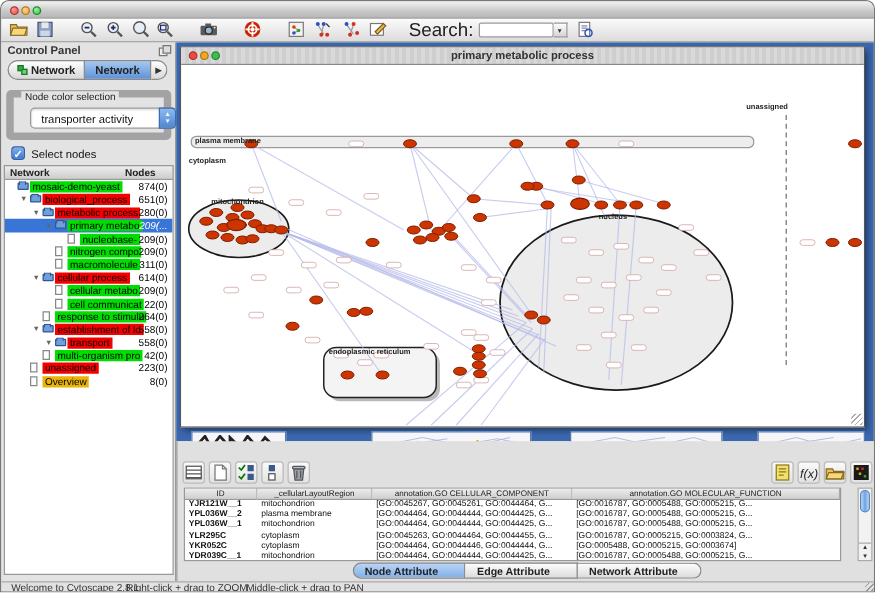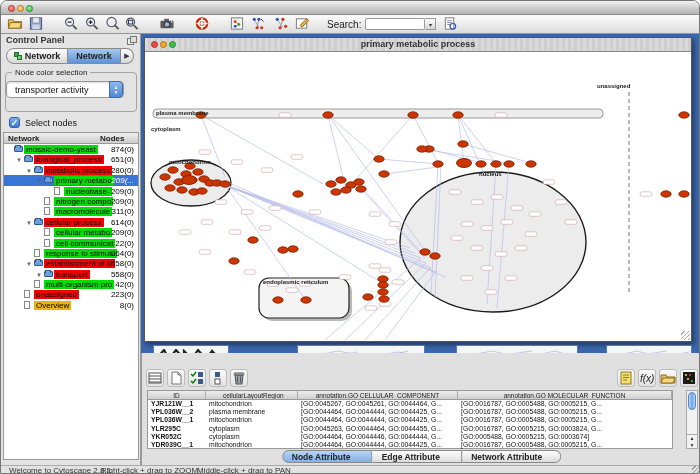--- a/index.html
+++ b/index.html
@@ -11,43 +11,43 @@
   .titlebar .title{position:absolute;left:0;right:0;top:1px;text-align:center;font-size:10px;font-weight:bold;color:#333;}
   .light{position:absolute;top:4px;width:7px;height:7px;border-radius:50%;}
   .light.red{left:7px;background:radial-gradient(circle at 35% 30%,#ff9b94,#f0483c);border:.5px solid #b03028;}
   .light.orange{left:16px;background:radial-gradient(circle at 35% 30%,#ffd793,#f5a623);border:.5px solid #b07a1a;}
   .light.green{left:25px;background:radial-gradient(circle at 35% 30%,#9bf0a0,#2fc13e);border:.5px solid #1f8a2c;}
   
   .toolbar{position:absolute;left:0;top:14px;width:700px;height:19px;
     background:linear-gradient(#fbfbfb,#dcdcdc);border-bottom:1px solid #979797;display:flex;align-items:center;}
   .tbtn{width:17px;height:16px;flex:0 0 auto;cursor:pointer;}
   .tbtn svg{width:16px;height:15px;display:block;}
-  .search-label{font-size:10px;color:#222;margin-left:16px;margin-right:4px;}
+  .search-label{font-size:15px;color:#222;margin-left:16px;margin-right:4px;}
   .search-field{width:60px;height:12px;background:#fff;border:1px solid #9a9a9a;border-radius:2px;}
   .search-arrow{width:11px;height:12px;background:linear-gradient(#fdfdfd,#d5d5d5);border:1px solid #9a9a9a;border-left:none;font-size:6px;line-height:12px;text-align:center;color:#333;}
   
   .cpanel{position:absolute;left:0;top:33px;width:140px;height:431px;background:#e3e3e3;border-right:1px solid #9a9a9a;}
   .panel-head{position:relative;height:13px;}
   .panel-head .ptitle{position:absolute;left:5px;top:1px;font-size:9px;font-weight:bold;color:#333;}
   .float-ico{position:absolute;right:4px;top:2px;width:9px;height:8px;}
   .float-ico::before{content:"";position:absolute;left:0;top:2px;width:5px;height:5px;border:1px solid #777;background:#eee;}
   .float-ico::after{content:"";position:absolute;left:3px;top:0;width:5px;height:5px;border:1px solid #777;background:#ddd;}
   .cp-tabs{position:absolute;left:5px;top:14px;width:130px;height:16px;display:flex;}
   .cp-tab{height:16px;border:1px solid #8a8a8a;font-size:9px;font-weight:bold;color:#222;
     display:flex;align-items:center;justify-content:center;gap:3px;background:linear-gradient(#fefefe,#d7d7d7);}
   .cp-tab.first{border-radius:8px 0 0 8px;width:62px;}
   .cp-tab.sel{background:linear-gradient(#a6c8f0,#5e92d8);width:53px;border-left:none;}
   .cp-tab-arrow{width:13px;border:1px solid #8a8a8a;border-left:none;border-radius:0 8px 8px 0;
     background:linear-gradient(#fefefe,#d7d7d7);font-size:7px;color:#333;display:flex;align-items:center;justify-content:center;}
   .net-glyph{width:8px;height:8px;position:relative;}
   .net-glyph::before{content:"";position:absolute;left:0;top:0;width:3px;height:3px;background:#2fae3f;border:.5px solid #1c7329;}
   .net-glyph::after{content:"";position:absolute;right:0;bottom:0;width:3px;height:3px;background:#6fd07c;border:.5px solid #1c7329;}
-  .groupbox{position:absolute;left:4px;top:38px;width:132px;height:40px;border:1px solid #a3a3a3;border-radius:4px;}
+  .groupbox{position:absolute;left:4px;top:38px;width:132px;height:40px;border:6px solid #a3a3a3;border-radius:4px;}
   .groupbox .legend{position:absolute;left:6px;top:-5px;background:#e3e3e3;padding:0 3px;font-size:8px;color:#222;}
-  .dropdown{position:absolute;left:0;top:8px;width:118px;height:17px;background:#fff;border:1px solid #999;border-radius:4px;
+  .dropdown{position:absolute;left:13px;top:8px;width:118px;height:17px;background:#fff;border:1px solid #999;border-radius:4px;
     font-size:9px;color:#111;line-height:16px;padding-left:8px;box-shadow:inset 0 1px 2px rgba(0,0,0,.15);}
   .dropdown .stepper{position:absolute;right:0;top:-1px;width:14px;height:17px;border-radius:0 4px 4px 0;
     background:linear-gradient(#8db9ef,#4f87d4);border:1px solid #3a6cb0;color:#fff;font-size:5px;line-height:5px;
     display:flex;flex-direction:column;align-items:center;justify-content:center;}
   .checkrow{position:absolute;left:8px;top:83px;display:flex;align-items:center;gap:5px;}
   .checkbox{width:11px;height:11px;border-radius:3px;background:linear-gradient(#7fb0ec,#3c78cf);border:1px solid #2d5ea8;
     color:#fff;font-size:9px;line-height:10px;text-align:center;font-weight:bold;}
   .checklabel{font-size:9px;color:#111;}
   .tree-header{position:absolute;left:2px;top:79px;width:136px;height:12px;margin-top:19px;
     background:linear-gradient(#eee,#ccc);border:1px solid #999;font-size:8px;font-weight:bold;color:#222;}

